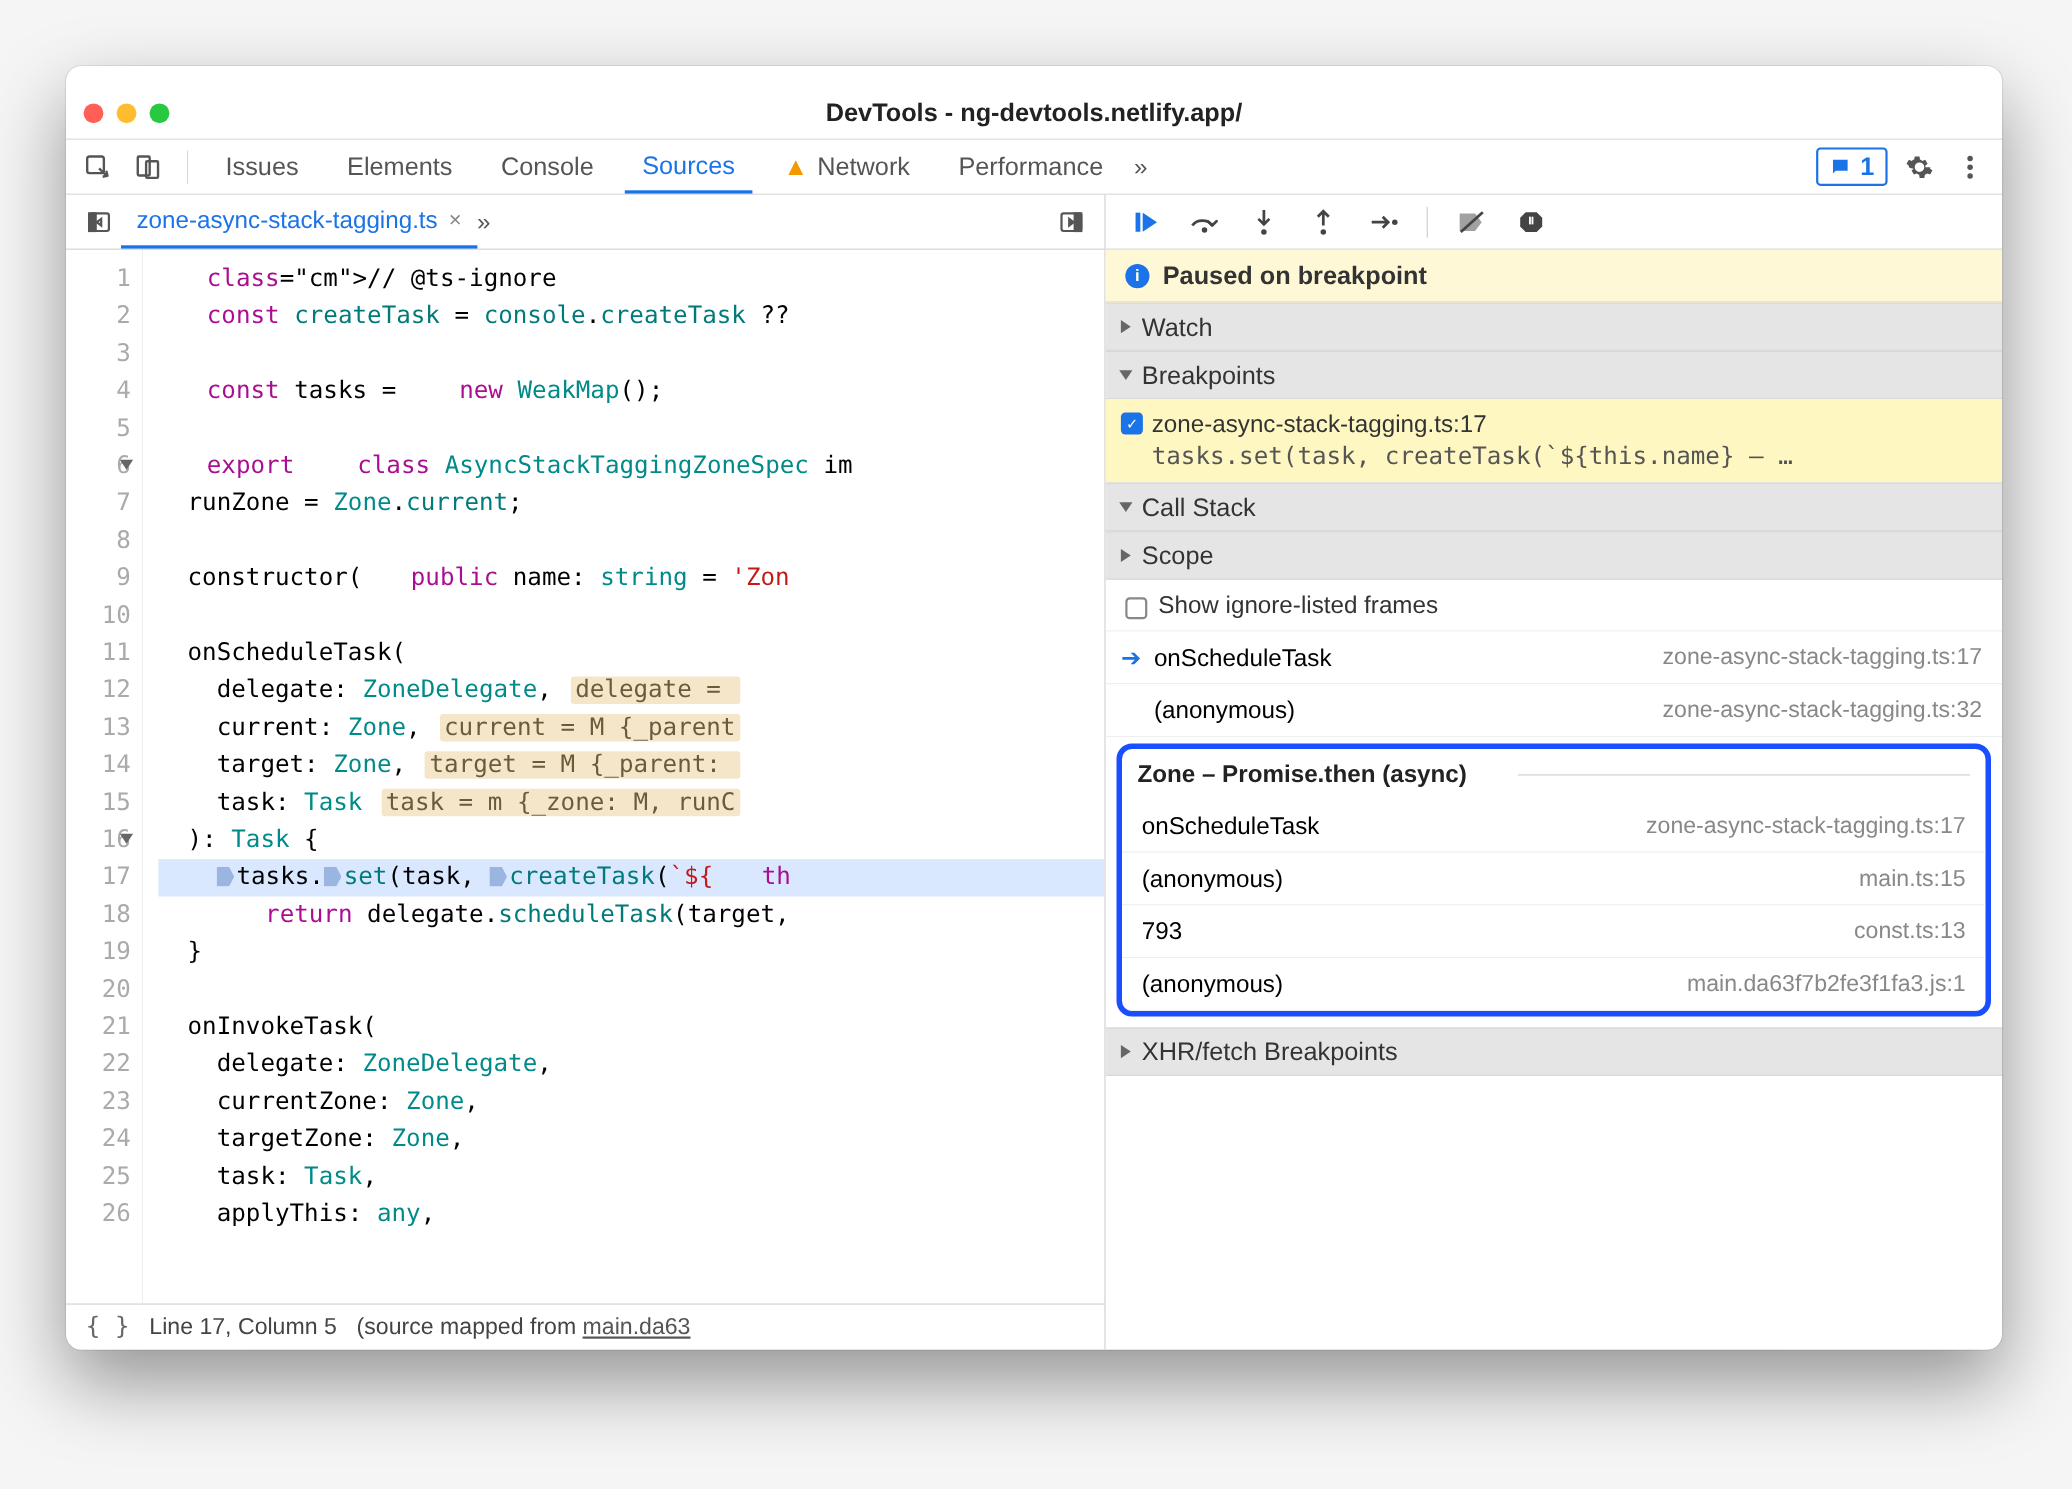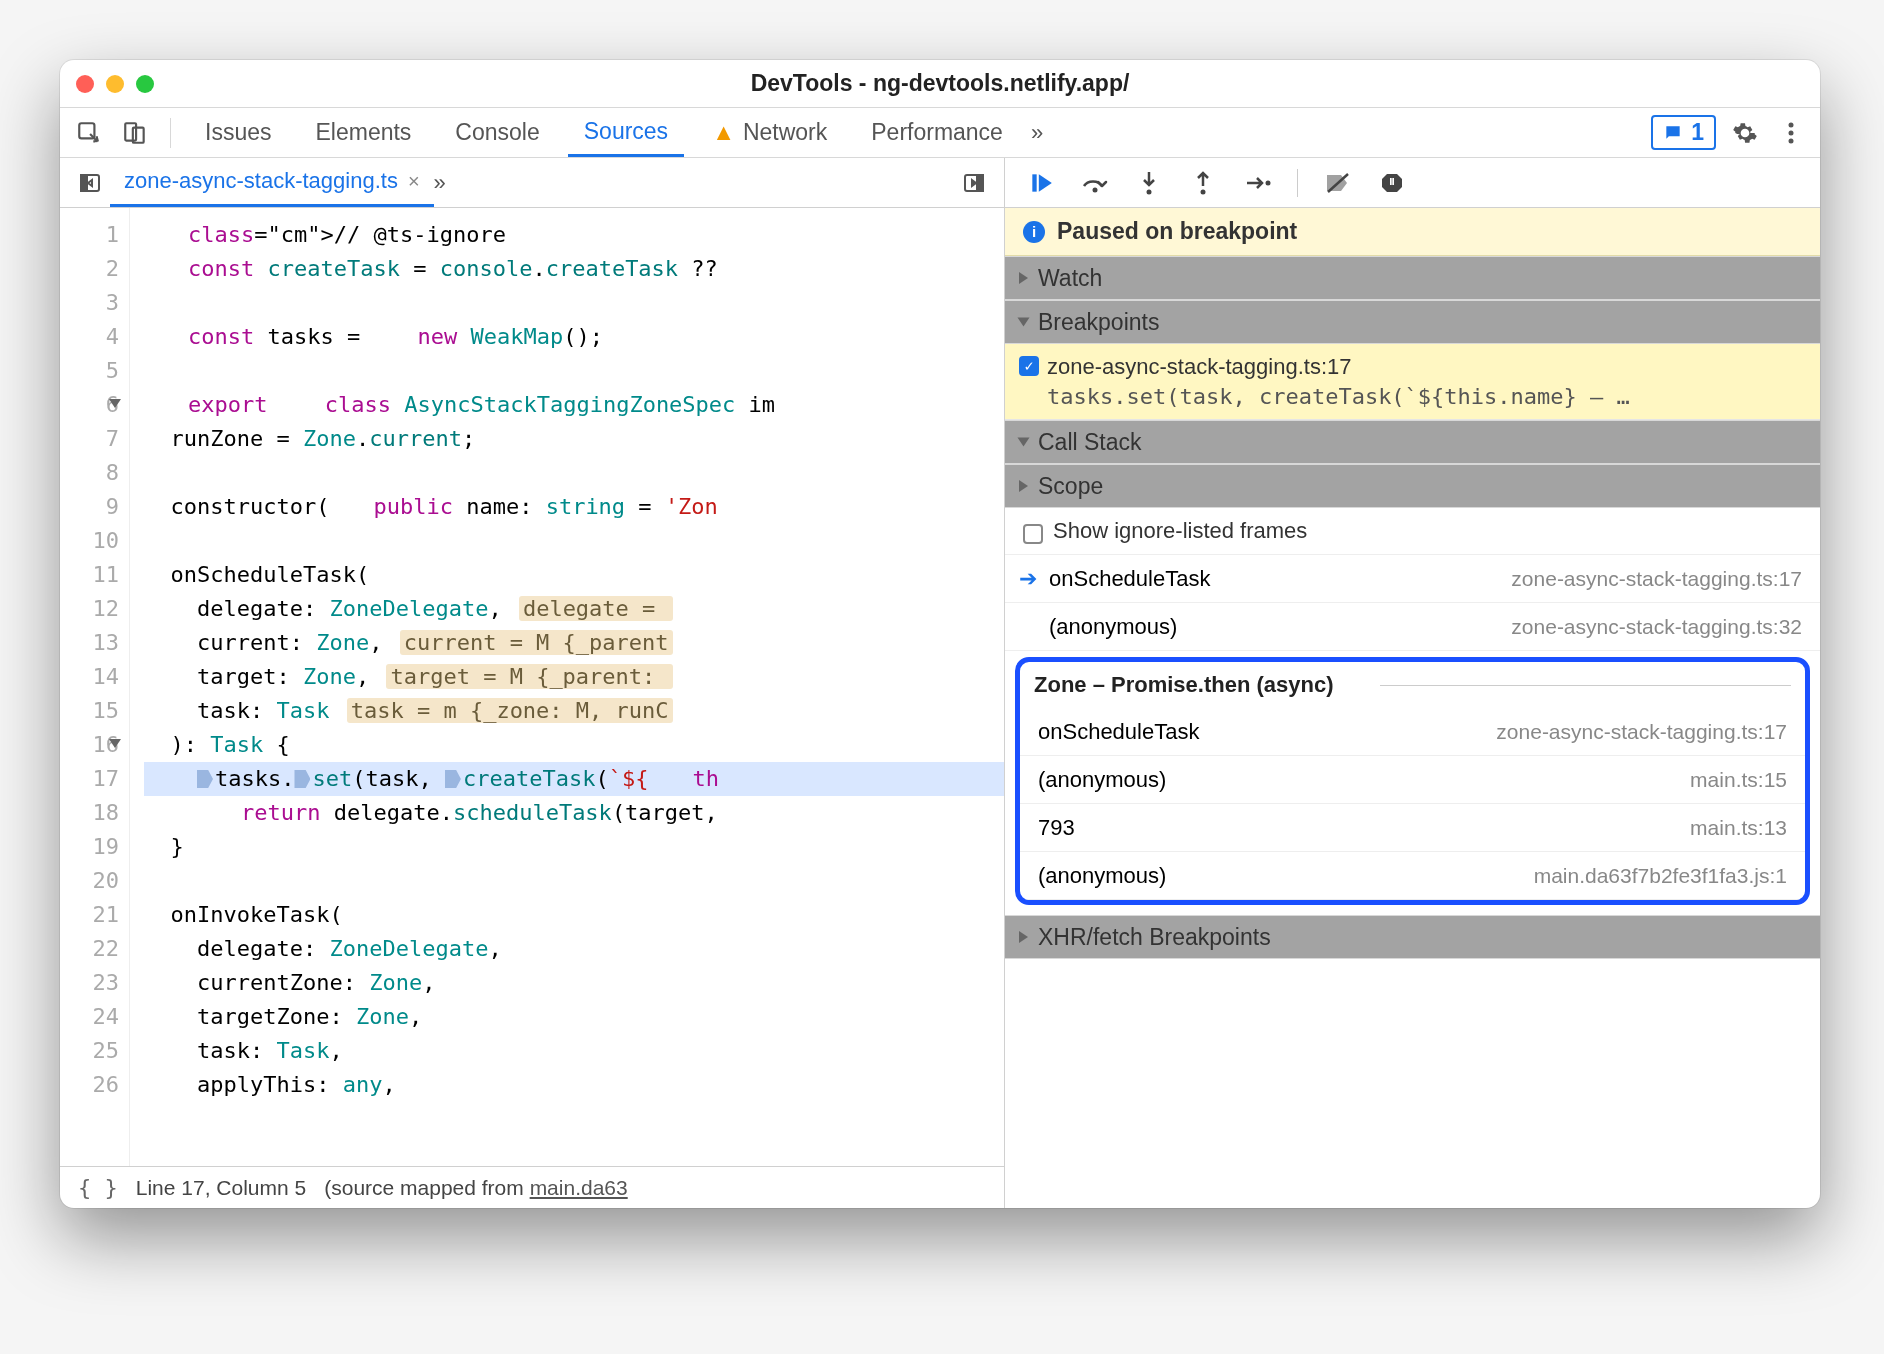--- a/index.html
+++ b/index.html
@@ -23,20 +23,21 @@
     flex-direction: column;
   }
   
   .titlebar {
     height: 48px;
     display: flex;
     align-items: center;
     padding: 0 16px;
     border-bottom: 1px solid #d8d8d8;
     position: relative;
+    margin-top: 19px;
   }
   .traffic { display: flex; gap: 12px; }
   .dot { width: 18px; height: 18px; border-radius: 50%; }
   .dot.red { background: #ff5f57; }
   .dot.yellow { background: #febc2e; }
   .dot.green { background: #28c840; }
   .title { position:absolute; left:0; right:0; text-align:center; font-weight:600; font-size:23px; color:#222; pointer-events:none;}
   
   .maintabs {
     height: 50px;
@@ -84,21 +85,21 @@
   .statusbar { height:42px; border-top:1px solid #d0d0d0; display:flex; align-items:center; padding:0 18px; font-size:21px; color:#444; gap:18px;}
   .curly{font-family:Menlo,monospace;color:#666;font-size:22px;}
   .statusbar a{color:#555;text-decoration:underline;}
   
   .dbgtoolbar { height:50px; display:flex; align-items:center; gap:26px; padding:0 22px; border-bottom:1px solid #d0d0d0;}
   .dbgtoolbar .ico { width:28px; height:28px; display:flex; align-items:center; justify-content:center; color:#444;}
   .dbgtoolbar .ico.blue{color:#1a73e8;}
   .dbgtoolbar .divider{width:1px;height:28px;background:#ccc;}
   .banner { background:#fff8d6; border-bottom:1px solid #e3dca8; padding:10px 18px; display:flex; align-items:center; gap:12px; font-size:23px; font-weight:600; color:#333;}
   .info-ico{width:22px;height:22px;border-radius:50%;background:#1a73e8;color:#fff;display:flex;align-items:center;justify-content:center;font-size:15px;font-weight:700;}
-  .section-head{height:44px;display:flex;align-items:center;padding:0 14px;gap:10px;font-size:23px;color:#333;background:#a3a3a3;border-top:1px solid #d8d8d8;border-bottom:1px solid #d8d8d8;}
+  .section-head{height:44px;display:flex;align-items:center;padding:0 14px;gap:10px;font-size:23px;color:#333;background:#e5e5e5;border-top:1px solid #d8d8d8;border-bottom:1px solid #d8d8d8;}
   .tri{width:0;height:0;border-top:6px solid transparent;border-bottom:6px solid transparent;border-left:9px solid #666;}
   .tri.open{transform:rotate(90deg);}
   .bpitem{background:#fff7c2;padding:10px 18px 10px 42px;font-size:22px;color:#333;border-bottom:1px solid #e5e5e5;font-family:Menlo,monospace; position:relative;}
   .bpitem .chk{position:absolute;left:14px;top:12px;width:20px;height:20px;background:#1a73e8;border-radius:4px; display:flex;align-items:center;justify-content:center;color:#fff;font-size:15px;}
   .bploc{font-family:-apple-system,sans-serif;}
   .bpcode{color:#555;margin-top:4px; white-space:nowrap; overflow:hidden; text-overflow:ellipsis;}
   .cs-row{height:48px;display:flex;align-items:center;justify-content:space-between;padding:0 18px 0 44px;font-size:22px;border-bottom:1px solid #eee; position:relative;}
   .cs-row .loc{color:#888;font-size:21px;}
   .cs-row .arrow{position:absolute;left:14px;color:#1a73e8;font-size:22px;}
   .cs-check{display:flex;align-items:flex-end;gap:10px;padding:10px 18px 10px 18px;font-size:22px;color:#333;border-bottom:1px solid #eee;}
@@ -352,21 +353,21 @@
               <div class="cs-row">
                 <span>onScheduleTask</span>
                 <span class="loc">zone-async-stack-tagging.ts:17</span>
               </div>
               <div class="cs-row">
                 <span>(anonymous)</span>
                 <span class="loc">main.ts:15</span>
               </div>
               <div class="cs-row">
                 <span>793</span>
-                <span class="loc">main.ts:13</span>
+                <span class="loc">const.ts:13</span>
               </div>
               <div class="cs-row">
                 <span>(anonymous)</span>
                 <span class="loc">main.da63f7b2fe3f1fa3.js:1</span>
               </div>
             </div>
         </div>
 
         <div class="section-head">
           <span class="tri"></span>

